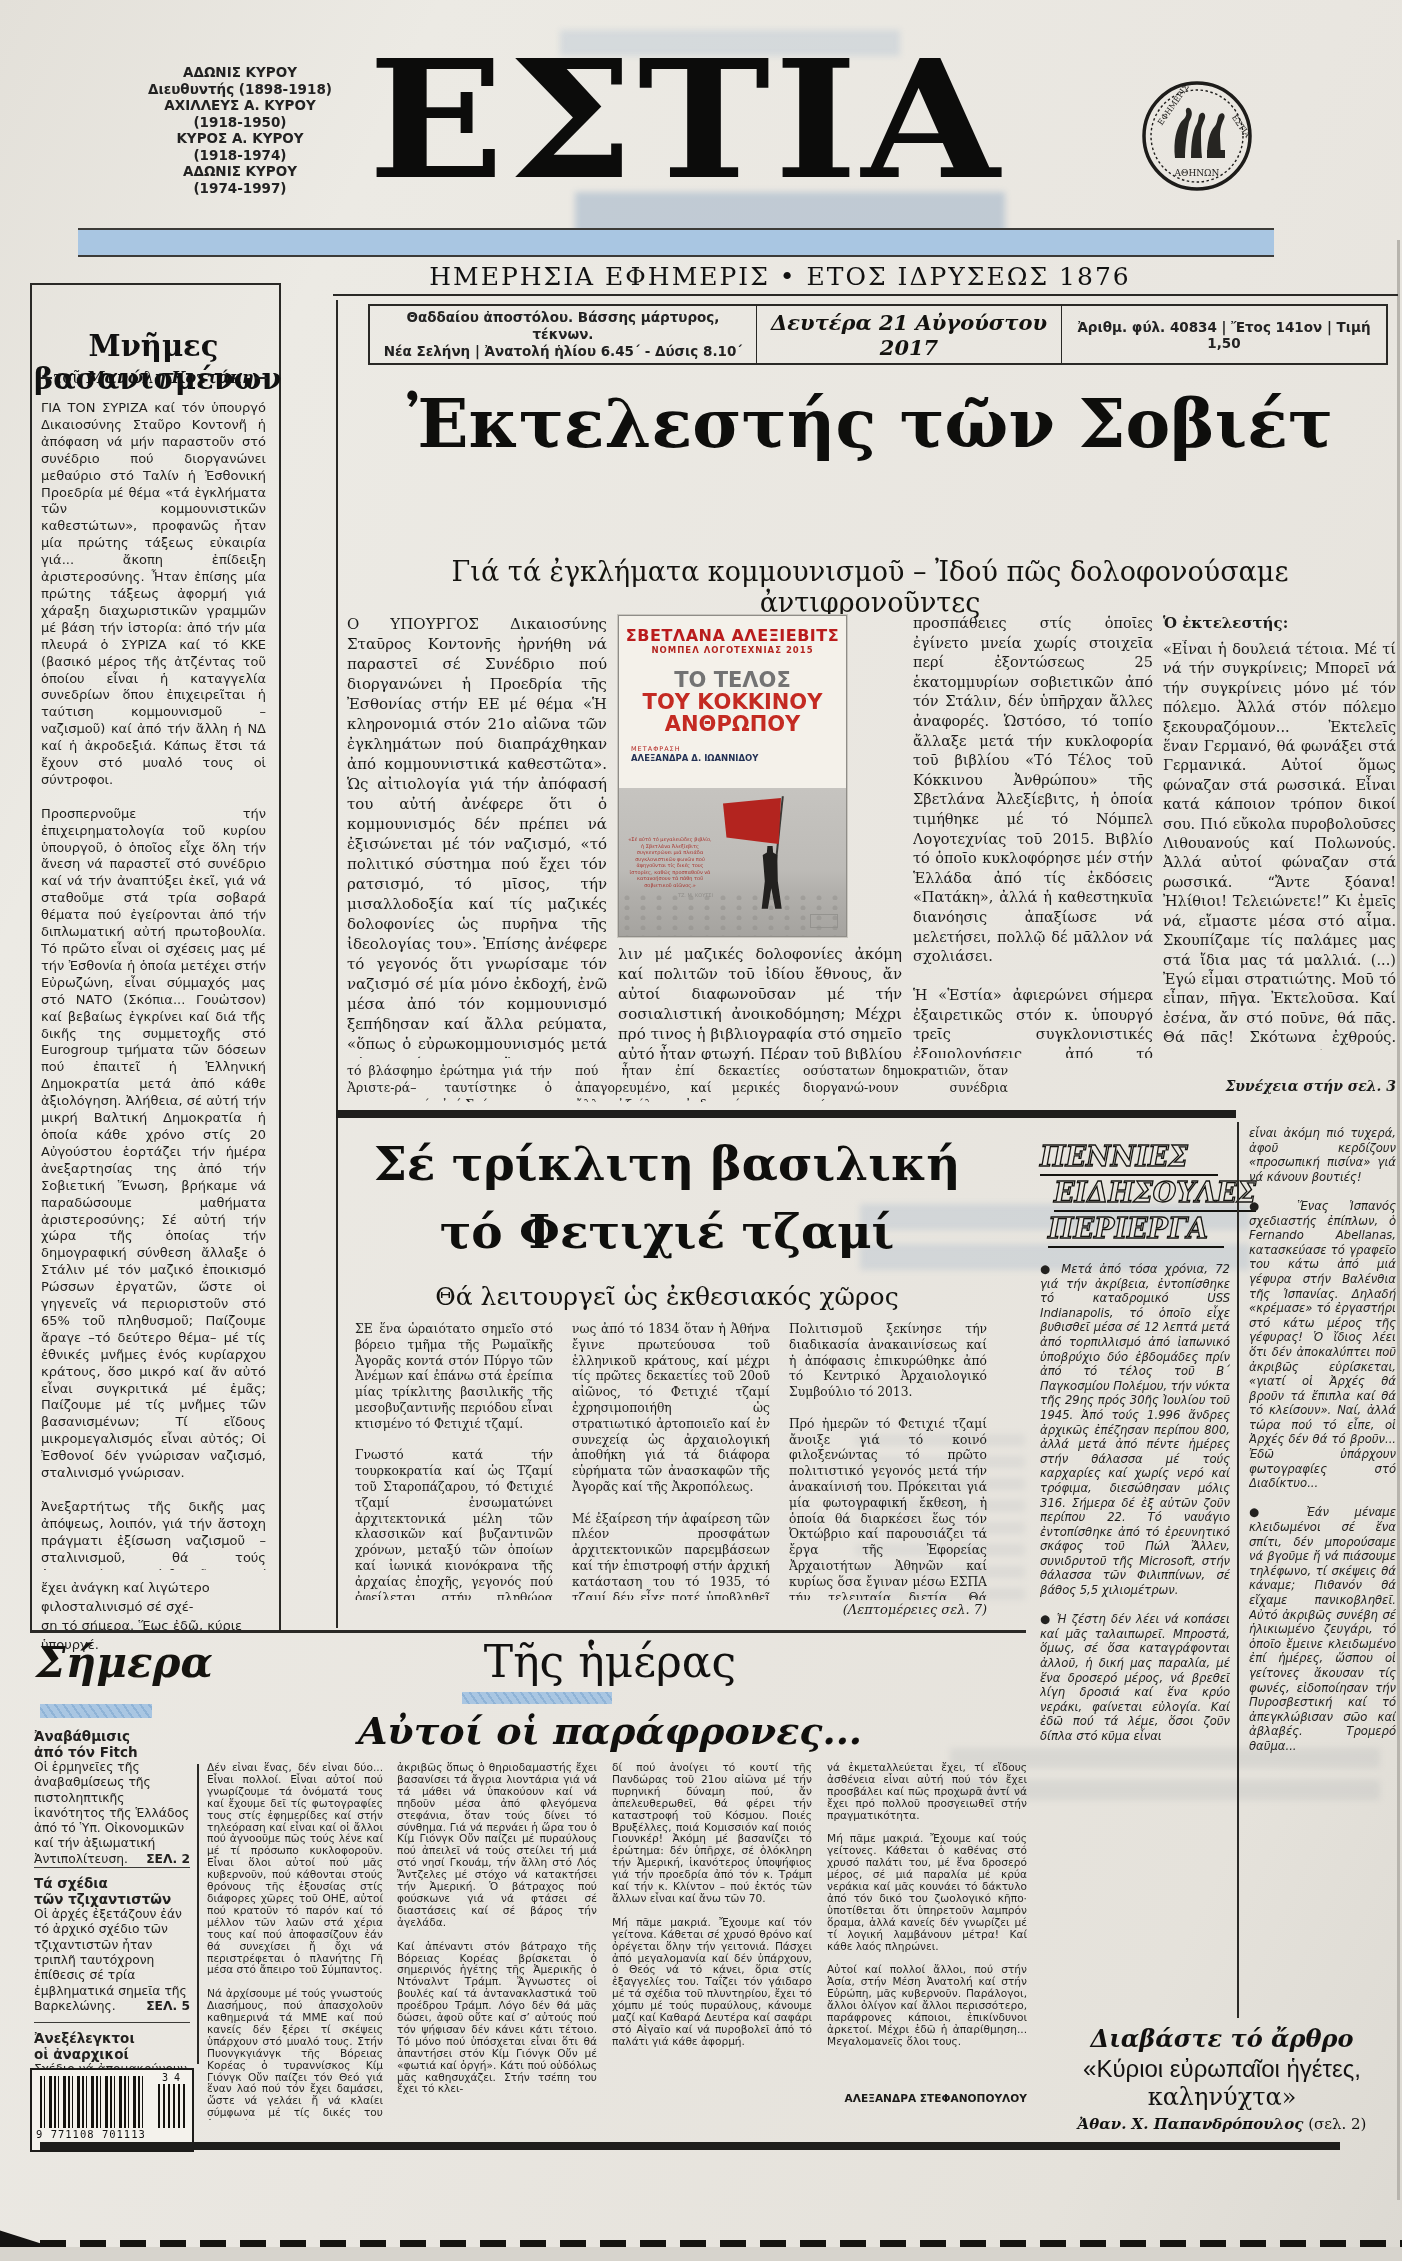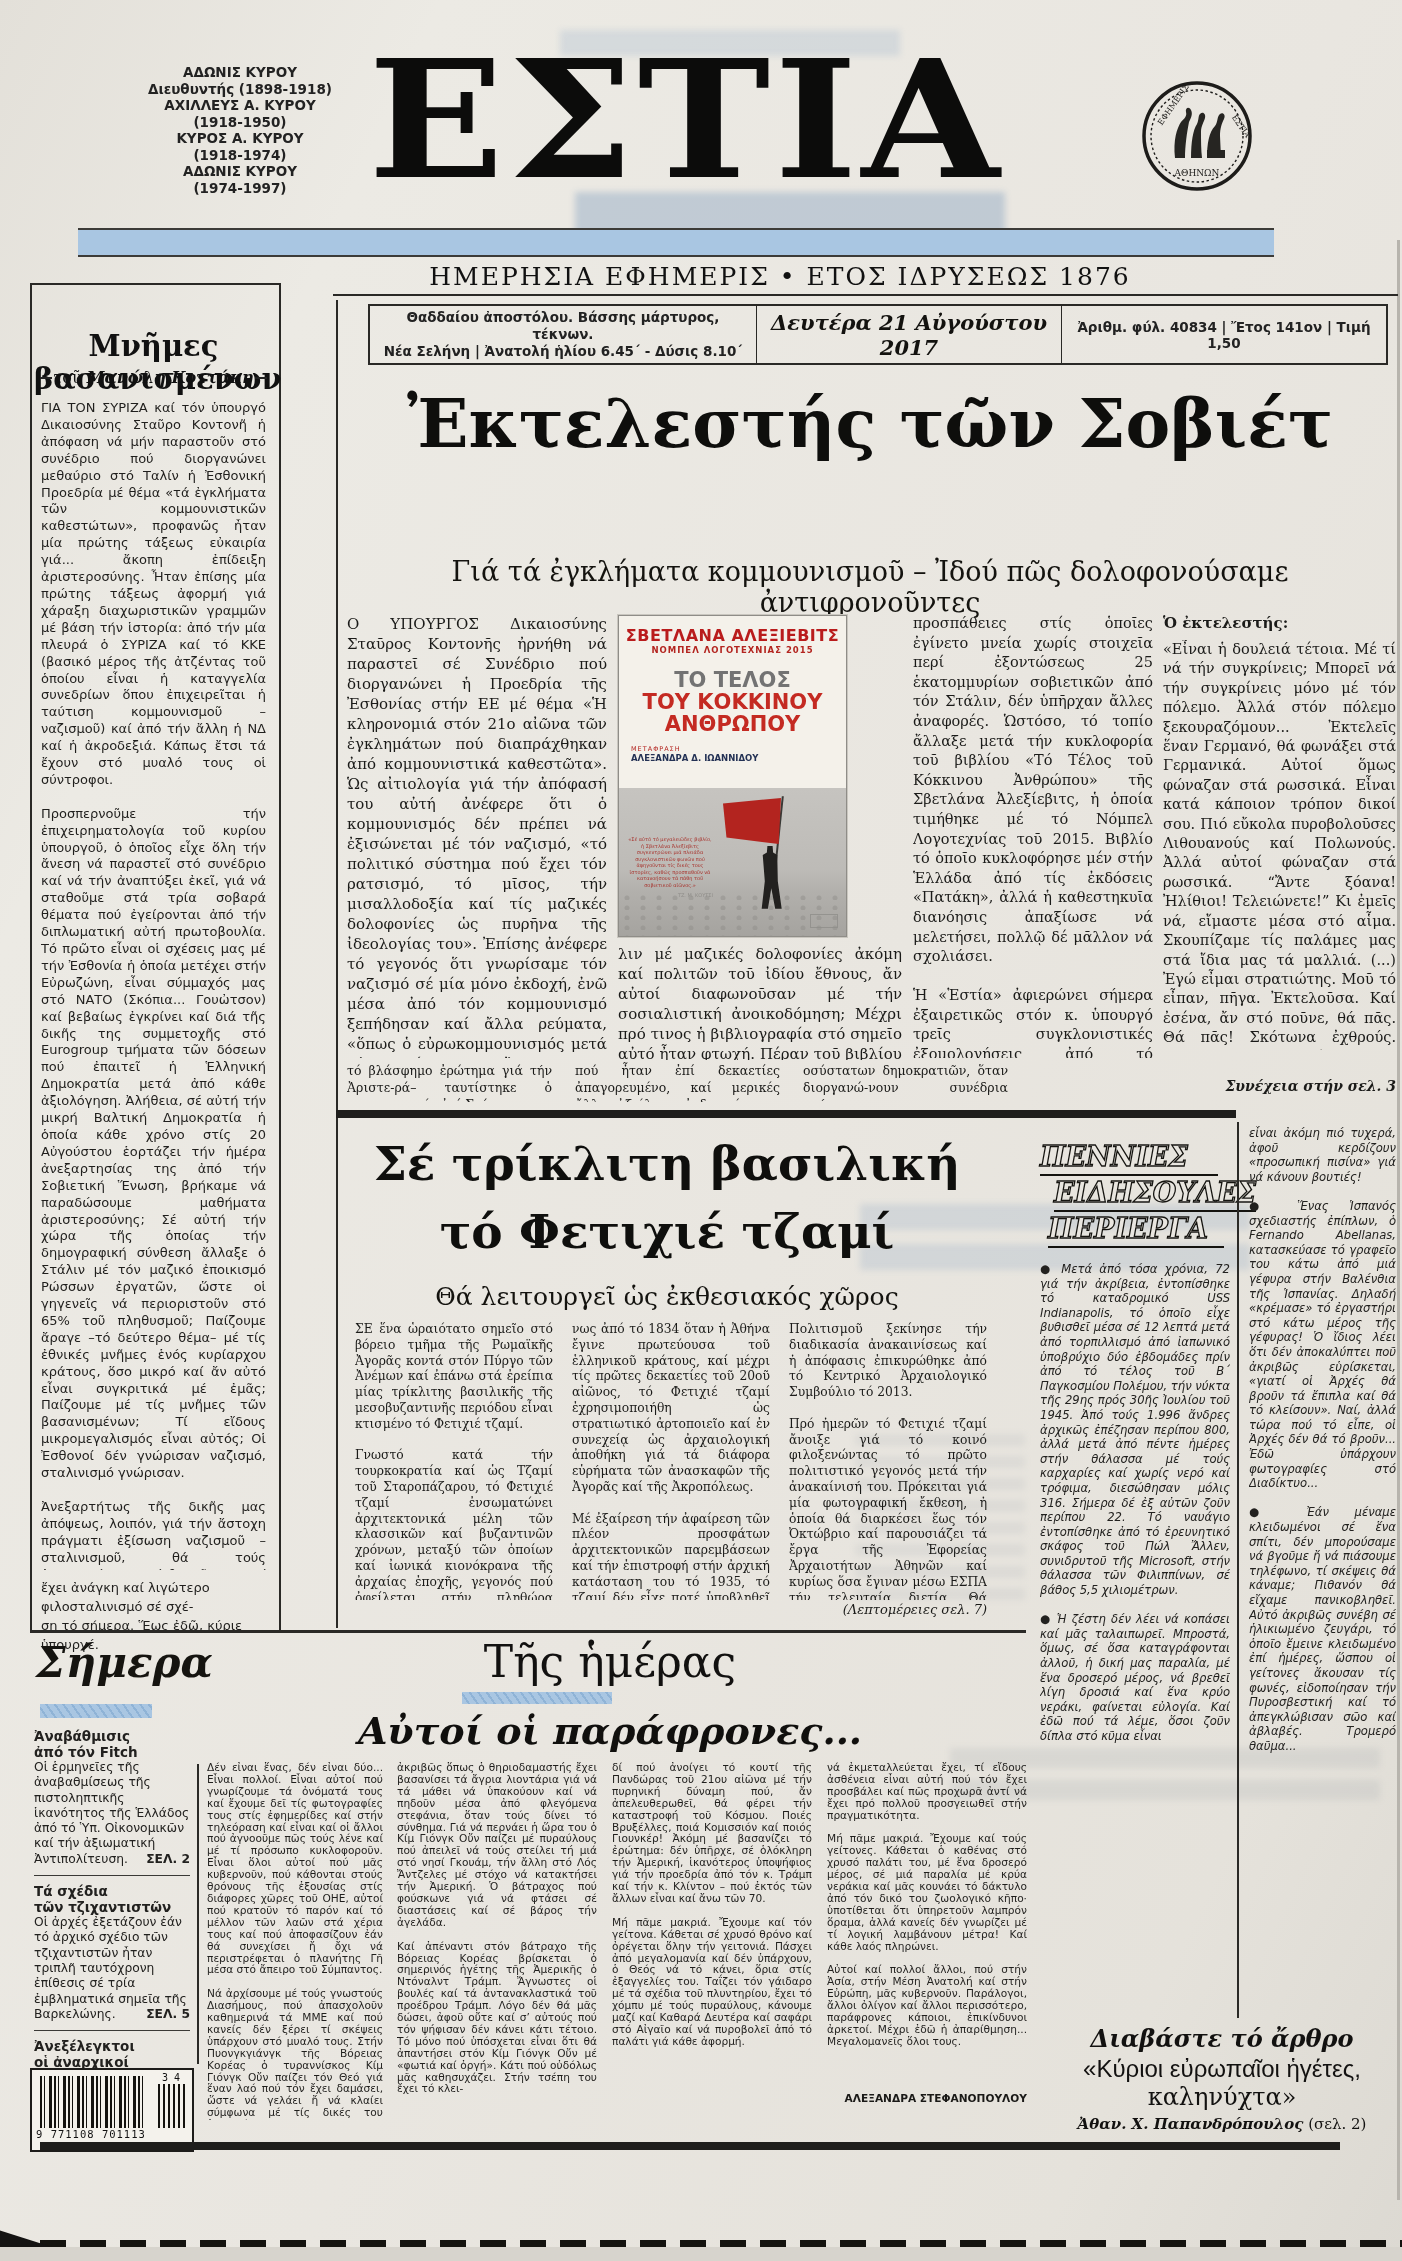--- a/index.html
+++ b/index.html
@@ -183,21 +183,21 @@
 
 ●  Ἕνας Ἱσπανός σχεδιαστής ἐπίπλων, ὁ Fernando Abellanas, κατασκεύασε τό γραφεῖο του κάτω ἀπό μιά γέφυρα στήν Βαλένθια τῆς Ἱσπανίας. Δηλαδή «κρέμασε» τό ἐργαστήρι στό κάτω μέρος τῆς γέφυρας! Ὁ ἴδιος λέει ὅτι δέν ἀποκαλύπτει ποῦ ἀκριβῶς εὑρίσκεται, «γιατί οἱ Ἀρχές θά βροῦν τά ἔπιπλα καί θά τό κλείσουν». Ναί, ἀλλά τώρα πού τό εἶπε, οἱ Ἀρχές δέν θά τό βροῦν... Ἐδῶ ὑπάρχουν φωτογραφίες στό Διαδίκτυο...
 
 ●  Ἐάν μέναμε κλειδωμένοι σέ ἕνα σπίτι, δέν μπορούσαμε νά βγοῦμε ἤ νά πιάσουμε τηλέφωνο, τί σκέψεις θά κάναμε; Πιθανόν θά εἴχαμε πανικοβληθεῖ. Αὐτό ἀκριβῶς συνέβη σέ ἡλικιωμένο ζευγάρι, τό ὁποῖο ἔμεινε κλειδωμένο ἐπί ἡμέρες, ὥσπου οἱ γείτονες ἄκουσαν τίς φωνές, εἰδοποίησαν τήν Πυροσβεστική καί τό ἀπεγκλώβισαν σῶο καί ἀβλαβές. Τρομερό θαῦμα...</div>
 
   <div class="abs hair" style="left:30px;top:1630px;width:996px;height:2.5px;"></div>
 
   <div class="abs serif" style="left:36px;top:1638px;width:160px;font-family:'DejaVu Serif',serif;font-style:italic;font-weight:bold;font-size:42px;color:#151410;">Σήμερα</div>
   <div class="abs hatch" style="left:40px;top:1704px;width:112px;height:14px;"></div>
   <div class="abs" style="left:34px;top:1728px;width:156px;font-size:12.3px;line-height:15.3px;color:#22211f;">
-    <div style="border-bottom:1.5px solid #3a3936;padding-bottom:8px;">
+    <div style="border-bottom:1.5px solid #3a3936;">
       <div style="font-weight:bold;font-size:13.5px;line-height:16px;white-space:pre-line;">Ἀναβάθμισις
 ἀπό τόν Fitch</div>
       <span>Οἱ ἑρμηνεῖες τῆς ἀναβαθμίσεως τῆς πιστοληπτικῆς ἱκανότητος τῆς Ἑλλάδος ἀπό τό Ὑπ. Οἰκονομικῶν καί τήν ἀξιωματική Ἀντιπολίτευση.</span>
       <b style="float:right;">ΣΕΛ. 2</b>
     </div>
     <div style="border-bottom:1.5px solid #3a3936;padding:7px 0 8px;">
       <div style="font-weight:bold;font-size:13.5px;line-height:16px;white-space:pre-line;">Τά σχέδια
 τῶν τζιχαντιστῶν</div>
       <span>Οἱ ἀρχές ἐξετάζουν ἐάν τό ἀρχικό σχέδιο τῶν τζιχαντιστῶν ἦταν τριπλῆ ταυτόχρονη ἐπίθεσις σέ τρία ἐμβληματικά σημεῖα τῆς Βαρκελώνης.</span>
       <b style="float:right;">ΣΕΛ. 5</b>

